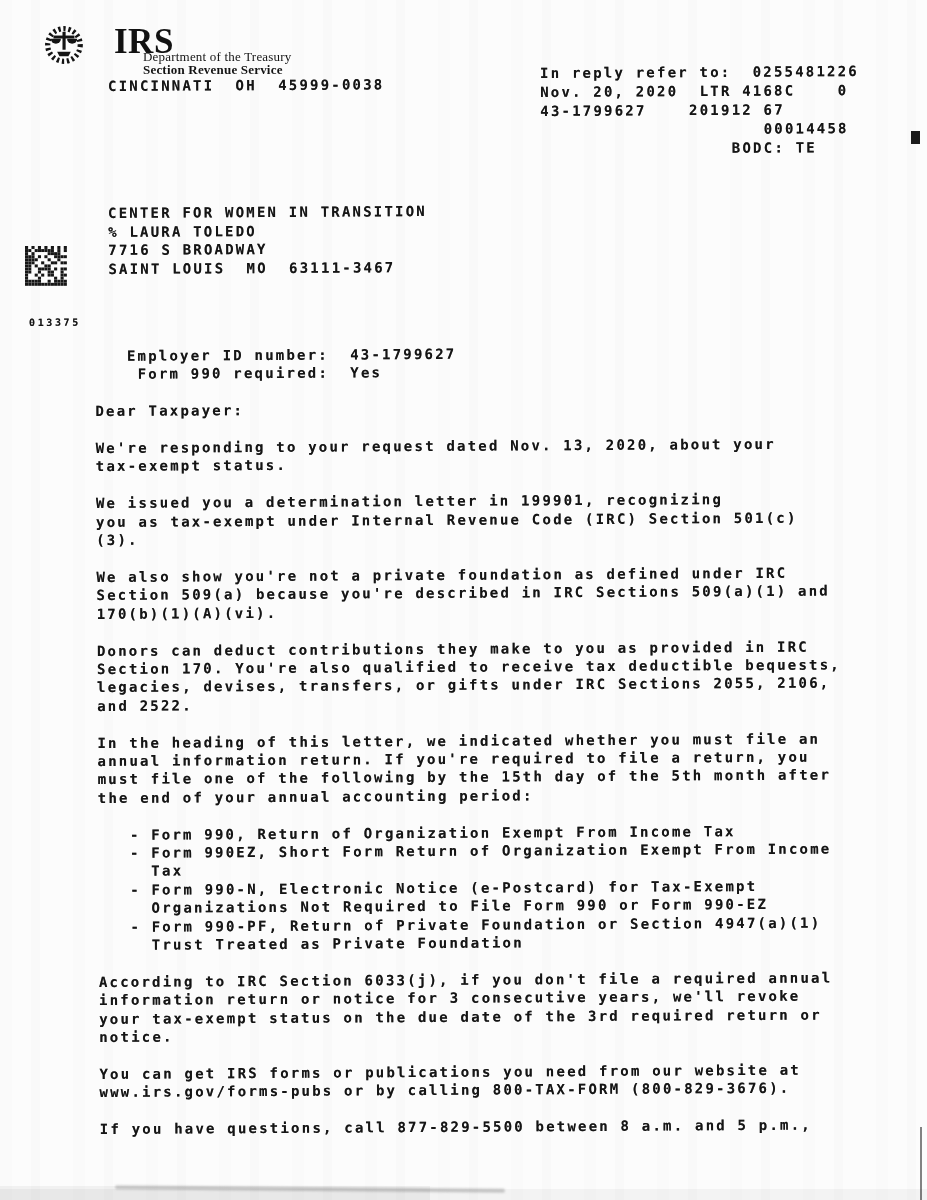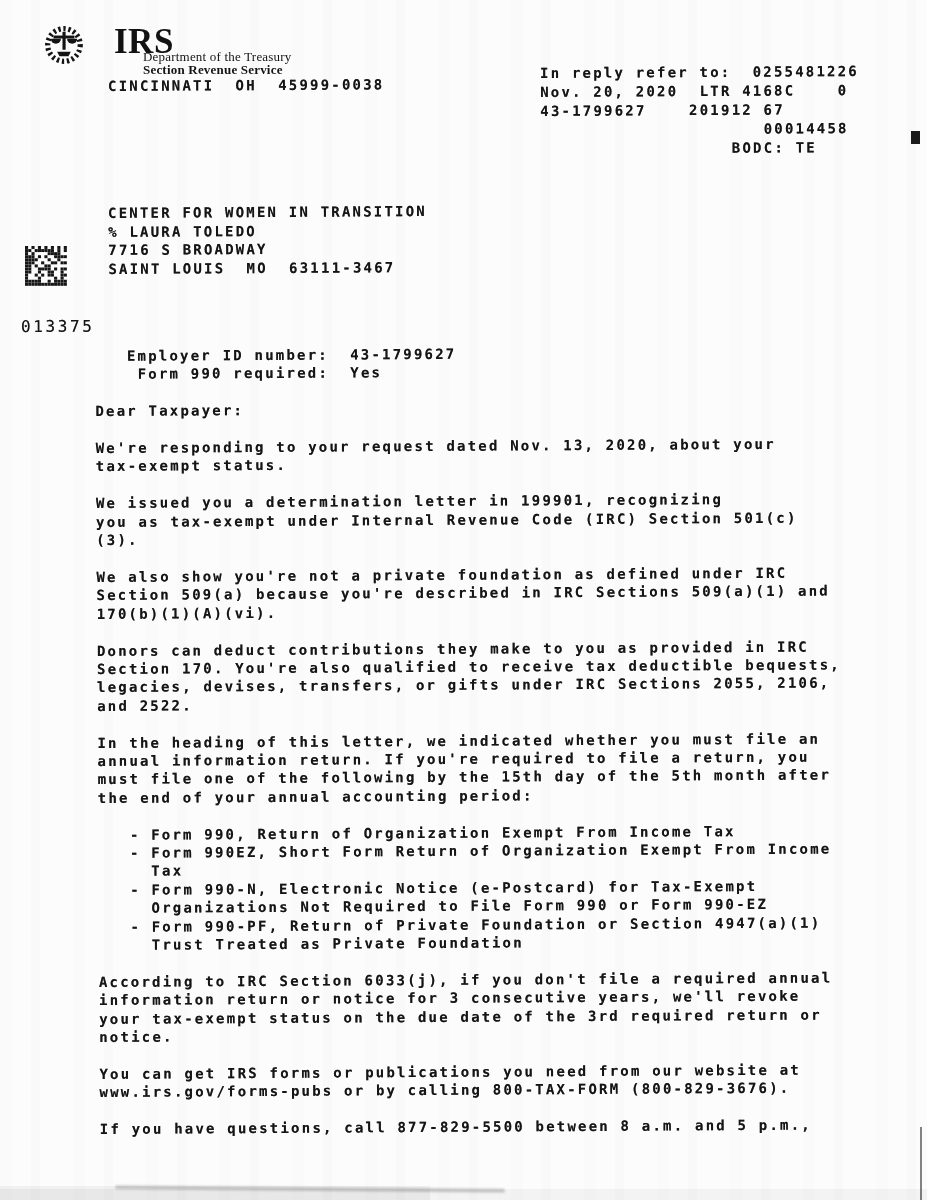--- a/index.html
+++ b/index.html
@@ -26,21 +26,21 @@
     letter-spacing:2.2px;
     color:#151515;
     white-space:pre;
     text-shadow:0 0 .6px rgba(25,25,25,.55);
   }
   .skew{transform:rotate(-0.35deg);transform-origin:0 0;}
   .office-line{left:108px;top:78px;}
   .reply-block{left:540px;top:64px;line-height:19px;}
   .recipient-block{left:108px;top:204px;line-height:18.6px;}
   .letter-body{left:95px;top:347px;line-height:18.4px;}
-  .bc-label{left:21px;top:317px;font-size:16px;font-weight:400;letter-spacing:2.6px;}
+  .bc-label{left:29px;top:317px;font-size:10px;font-weight:700;letter-spacing:2.6px;}
   
   .logo{position:absolute;left:44px;top:25px;}
   .irs-wordmark{
     position:absolute;left:90px;top:22px;
     font-family:"Liberation Serif",serif;font-weight:700;
     font-size:35px;letter-spacing:.5px;color:#121212;margin-left:24px;
   }
   .dept{
     position:absolute;left:143px;top:30px;
     font-family:"Liberation Serif",serif;color:#141414;

